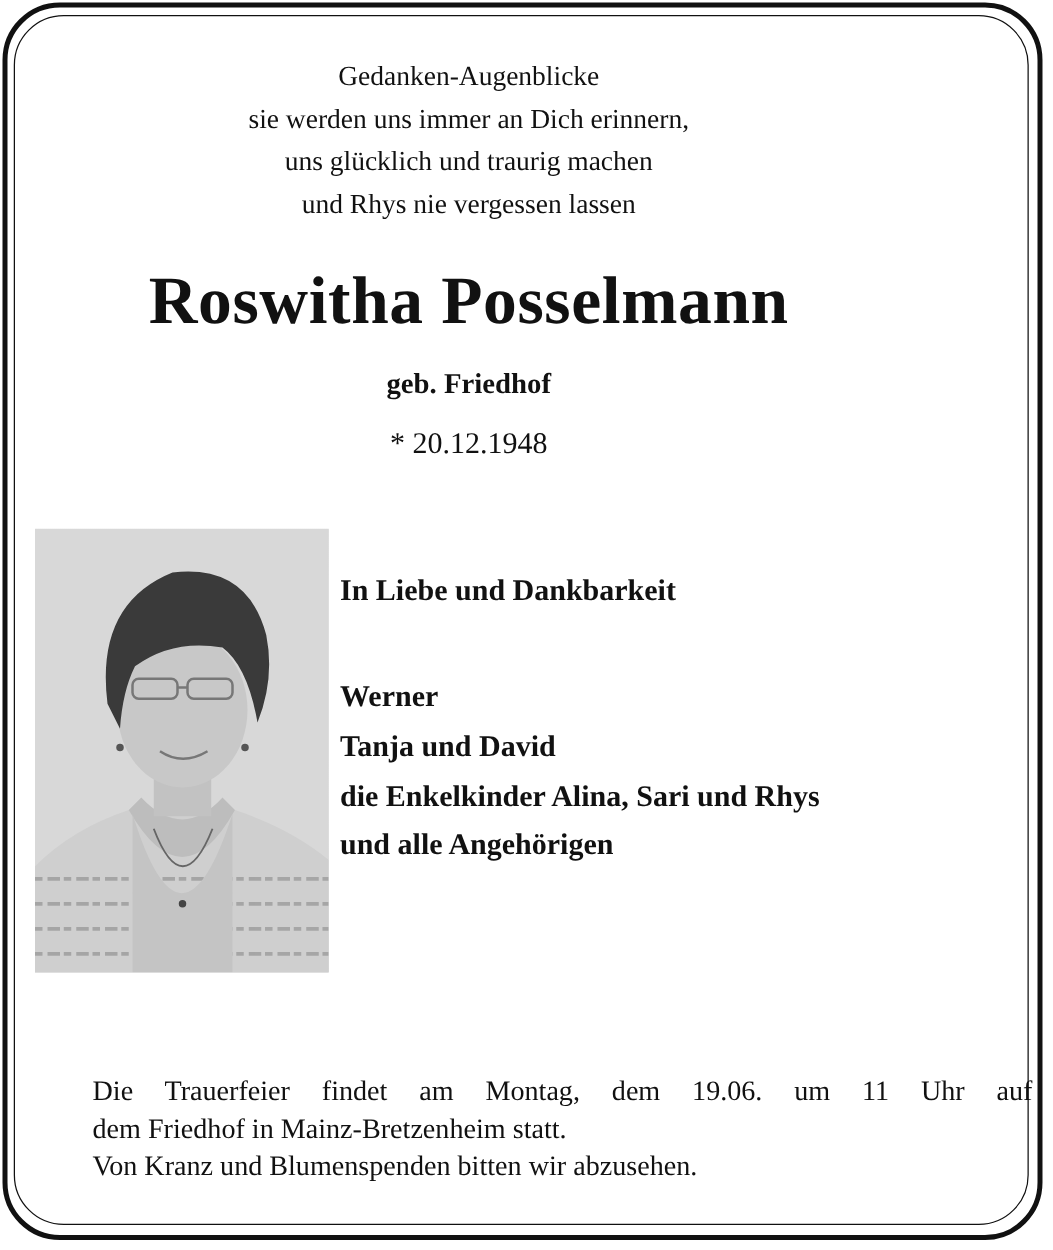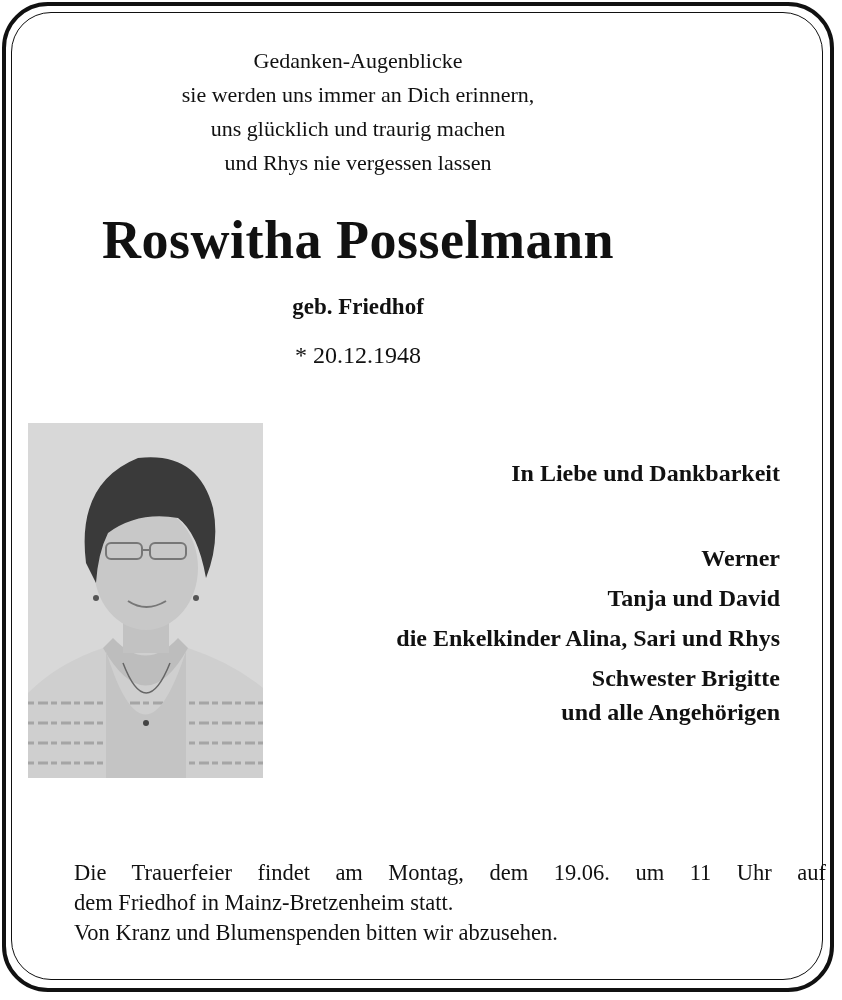--- a/index.html
+++ b/index.html
@@ -3,31 +3,31 @@
   <meta charset="utf-8">
   <style>
     html, body { margin: 0; padding: 0; background: #ffffff; }
     body { width: 842px; height: 1000px; position: relative; overflow: hidden;
            font-family: "Liberation Serif", "DejaVu Serif", serif; color: #111; }
     .frame-outer { position: absolute; left: 2px; top: 2px; width: 832px; height: 990px;
                    border: 4px solid #111; border-radius: 46px; box-sizing: border-box; }
     .frame-inner { position: absolute; left: 12px; top: 12px; width: 818px; height: 976px;
                    border: 1.5px solid #111; border-radius: 40px; box-sizing: border-box; }
     .frame-inner { left: 11px; top: 12px; width: 812px; height: 968px; }
-    .center { position: absolute; left: 0; width: 716px; text-align: center; }
+    .center { position: absolute; left: 0; width: 716px; text-align: center; padding-left: 17px; }
     .poem { top: 44px; font-size: 22px; line-height: 34px; }
     .poem div { white-space: nowrap; }
     .name { top: 208px; font-size: 54px; font-weight: bold; letter-spacing: 0.5px; line-height: 64px; text-align: center; }
     .maiden { top: 292px; font-size: 23px; font-weight: bold; line-height: 30px; }
     .dates { top: 338px; font-size: 24px; line-height: 34px; display: flex; justify-content: center; gap: 56px; }
     .dates span { white-space: nowrap; }
     .photo { position: absolute; left: 28px; top: 423px; width: 235px; height: 355px;
              background: linear-gradient(180deg, #d9d9d9 0%, #dcdcdc 60%, #c9c9c9 100%); overflow: hidden; }
     .photo svg { display: block; }
-    .right-col { position: absolute; left: 272px; width: 508px; text-align: right; }
+    .right-col { position: absolute; left: 272px; width: 508px; text-align: left; }
     .thanks { top: 456px; font-size: 24px; font-weight: bold; line-height: 34px; }
     .family { top: 538px; font-size: 24px; font-weight: bold; line-height: 40px; }
     .family div { white-space: nowrap; }
     .family .tight { line-height: 32px; }
     .notice { position: absolute; left: 46px; width: 752px; top: 858px; font-size: 22.5px; line-height: 30px; margin-left: 28px; }
     .notice .justify { text-align: justify; text-align-last: justify; }
   </style>
 </head>
 <body>
 
@@ -76,21 +76,20 @@
     <circle cx="168" cy="175" r="3" fill="#555"></circle>
   </svg>
 </div>
 
 <div class="right-col thanks">In Liebe und Dankbarkeit</div>
 
 <div class="right-col family">
   <div>Werner</div>
   <div>Tanja und David</div>
   <div>die Enkelkinder Alina, Sari und Rhys</div>
-  <div class="tight" style="margin-top:4px;">Schwester Brigitte</div>
   <div class="tight" style="margin-top:2px;">und alle Angehörigen</div>
 </div>
 
 <div class="notice">
   <div class="justify">Die Trauerfeier findet am Montag, dem 19.06. um 11 Uhr auf</div>
   <div>dem Friedhof in Mainz-Bretzenheim statt.</div>
   <div>Von Kranz und Blumenspenden bitten wir abzusehen.</div>
 </div>
 
 </body></html>

